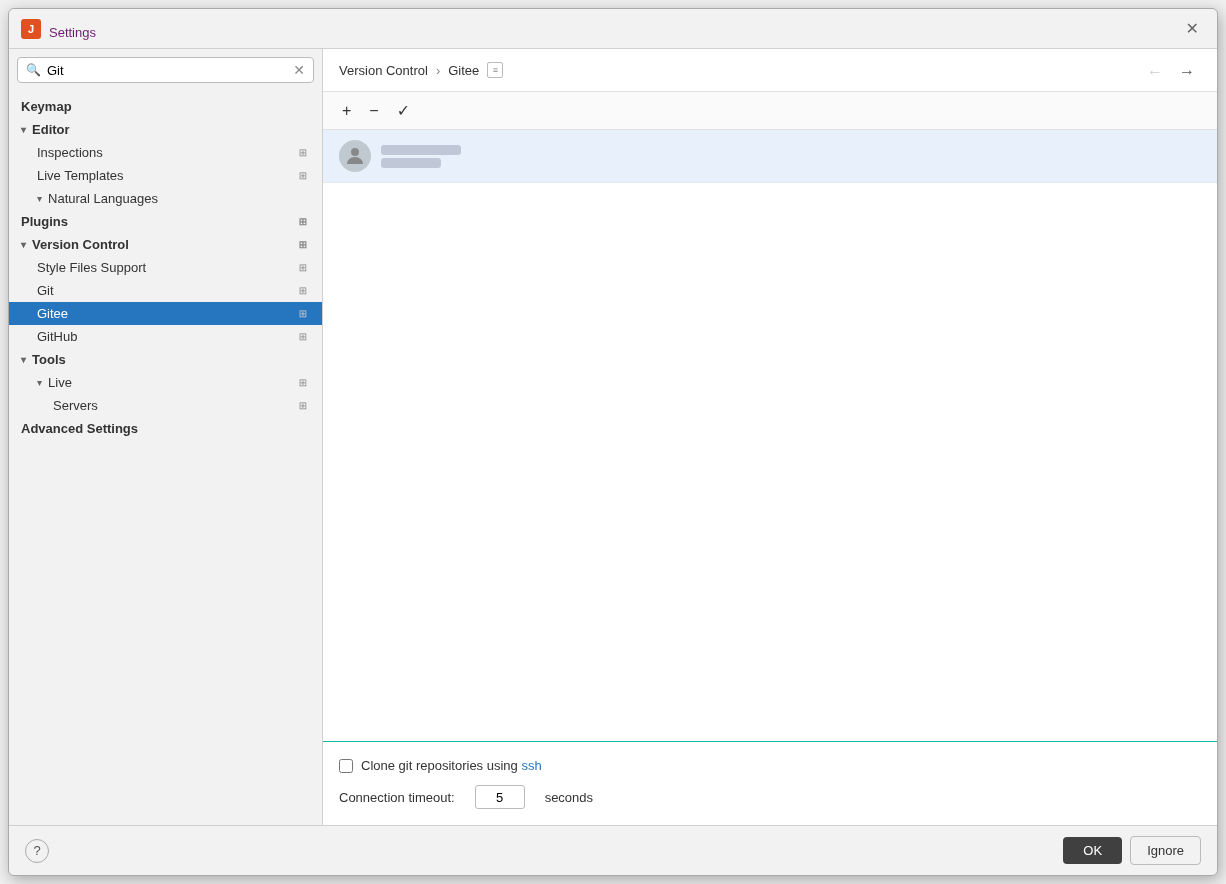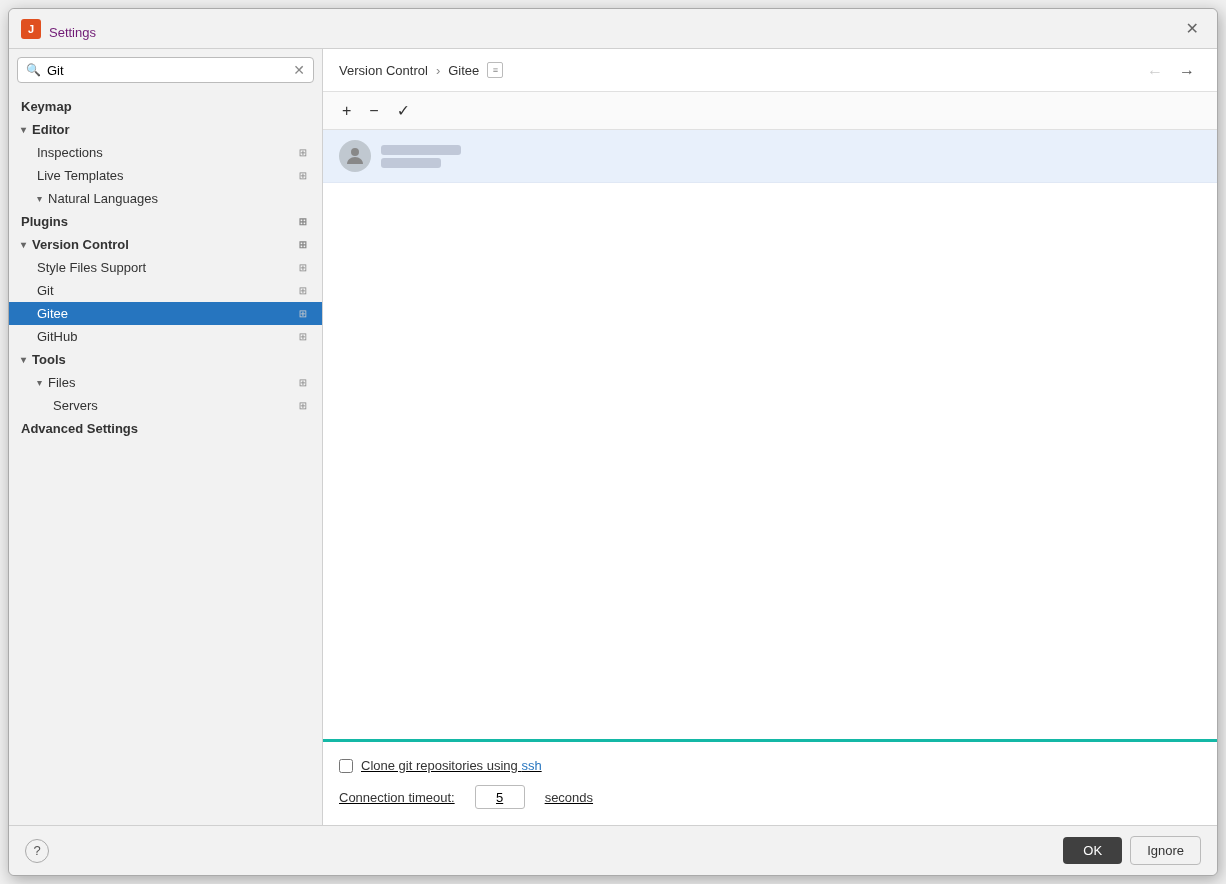--- a/index.html
+++ b/index.html
@@ -238,22 +238,21 @@
       border-radius: 3px;
     }
     .account-email-blur {
       width: 60px;
       height: 10px;
       background: #c0c8d8;
       border-radius: 3px;
     }
     .bottom-options {
       padding: 16px;
-      border-top: 3px solid #14b8a6;
-      text-decoration: underline;
+      border-top: 1px solid #14b8a6;
     }
     .checkbox-row {
       display: flex;
       align-items: center;
       gap: 8px;
       margin-bottom: 12px;
     }
     .checkbox-input {
       width: 14px;
       height: 14px;
@@ -414,21 +413,21 @@
           <span class="nav-item-icon">⊞</span>
         </div>
 
         <div class="nav-item bold">
           <span class="collapse-arrow">▾</span>
           <span class="nav-item-label">Tools</span>
         </div>
 
         <div class="nav-item indent1">
           <span class="collapse-arrow">▾</span>
-          <span class="nav-item-label">Files</span>
+          <span class="nav-item-label">Live</span>
           <span class="nav-item-icon">⊞</span>
         </div>
 
         <div class="nav-item indent2">
           <span class="nav-item-label">Servers</span>
           <span class="nav-item-icon">⊞</span>
         </div>
 
         <div class="nav-item bold">
           <span class="nav-item-label">Advanced Settings</span>

